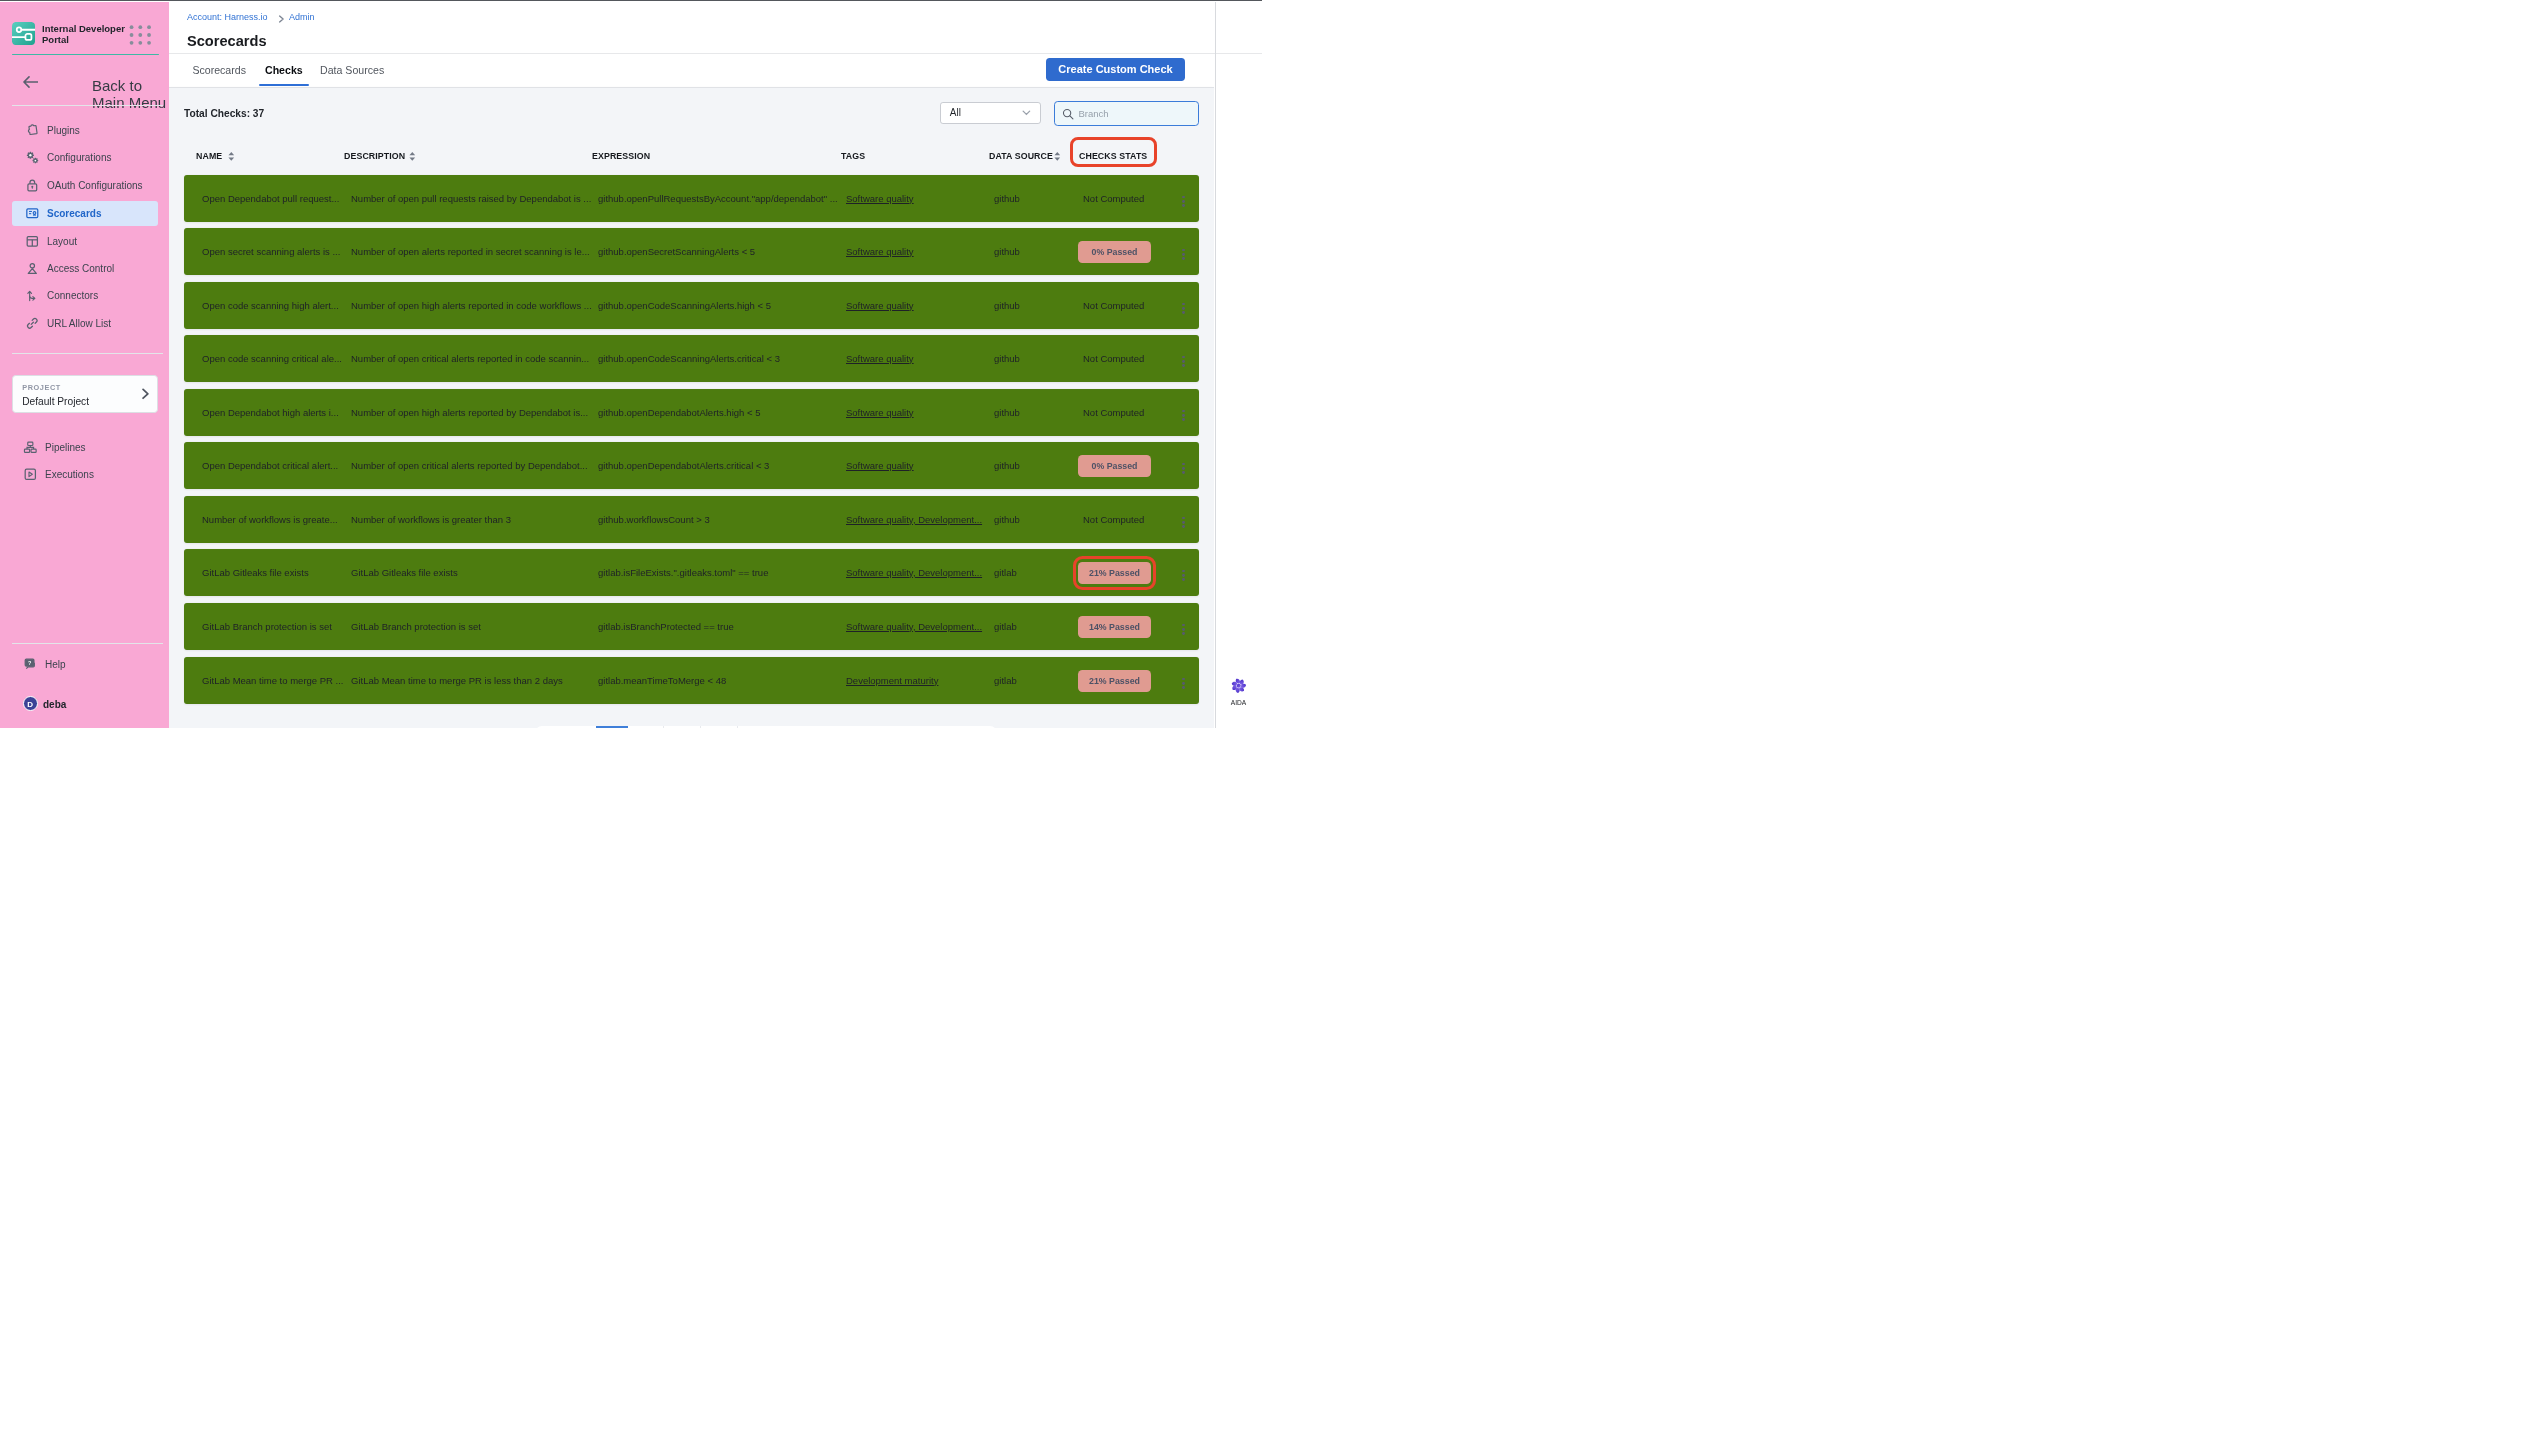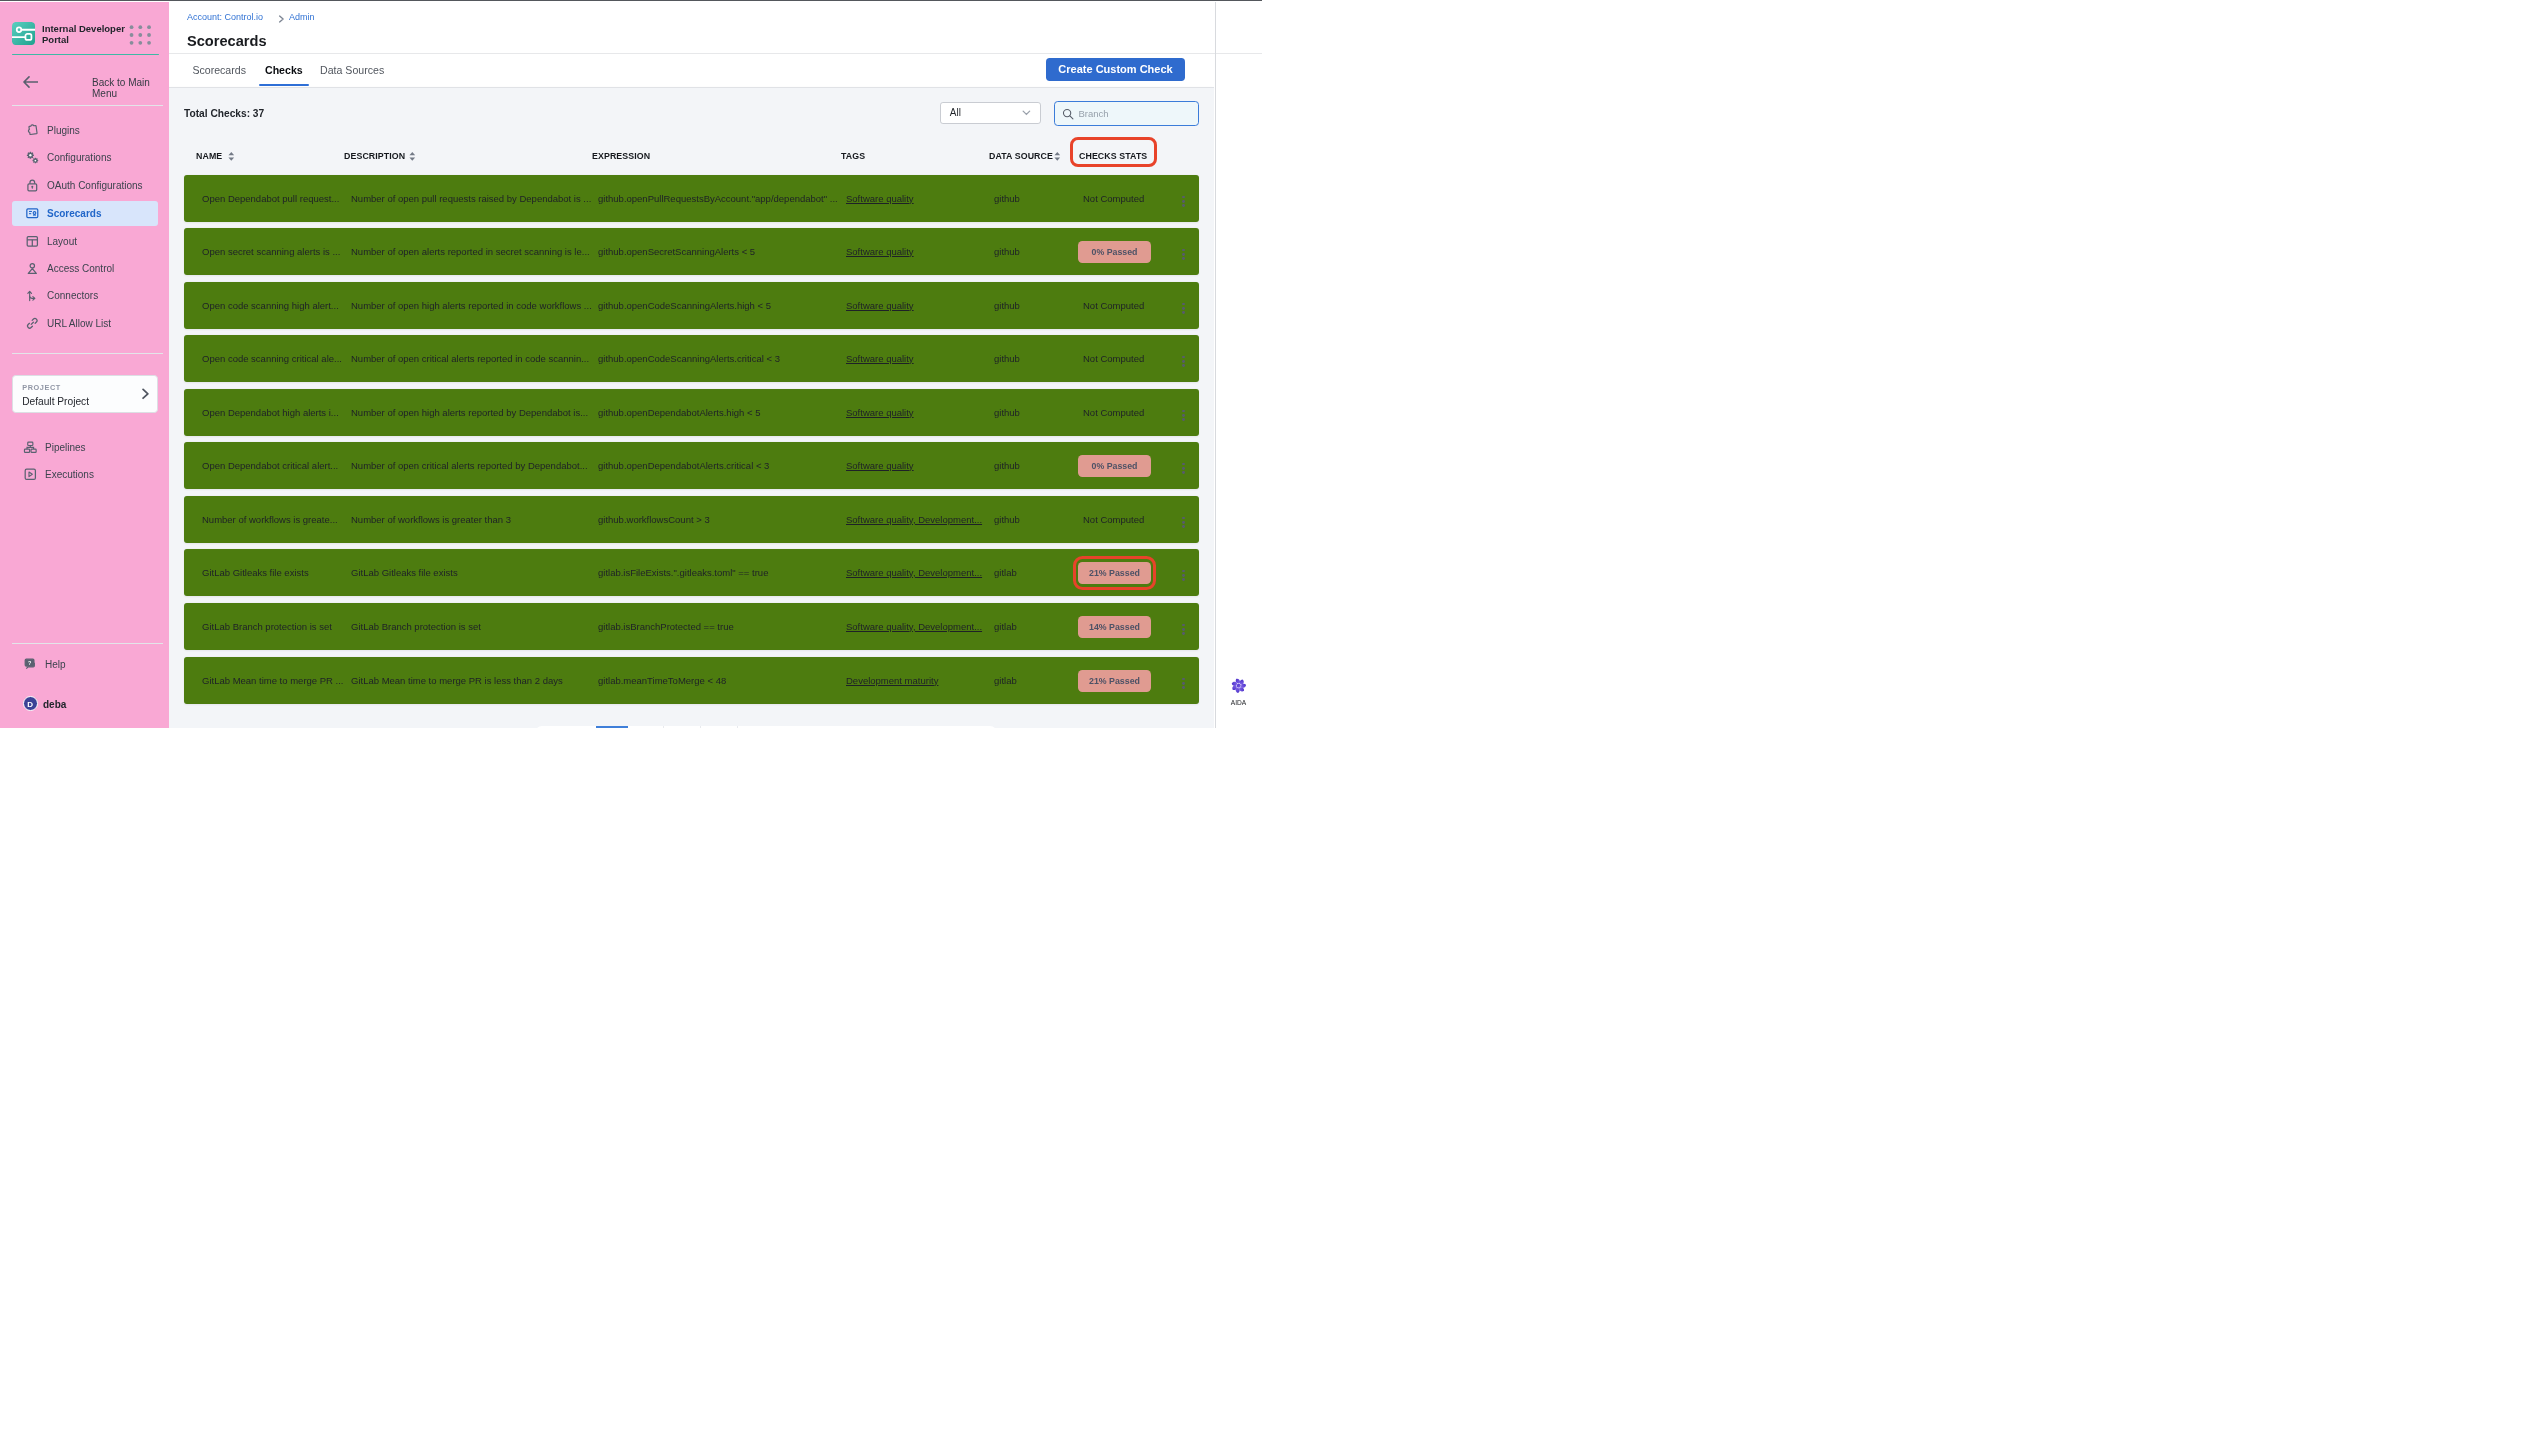--- a/index.html
+++ b/index.html
@@ -7,21 +7,21 @@
   body { font-family:"Liberation Sans", sans-serif; background:#fff; position:relative; }
   .abs { position:absolute; }
   .topbar { position:absolute; left:0; top:0; width:1262px; height:1.1px; background:#54575c; z-index:60; }
   
   .sidebar { position:absolute; left:0; top:1.5px; width:169px; height:726px; background:#f9a8d4; z-index:5; }
   .logo { position:absolute; left:11.7px; top:20px; width:23.4px; height:23.4px; border-radius:3.7px; }
   .brand { position:absolute; left:42px; top:21px; font-size:9.5px; font-weight:bold; color:#22252c; line-height:11px; }
   .griddots { position:absolute; left:129px; top:23.4px; }
   .tealline { position:absolute; left:11.7px; top:52px; width:147px; height:1.5px; background:#3db9a4; border-radius:1.5px; }
   .backrow { position:absolute; left:20.5px; top:72px; height:16px; }
-  .backtxt { position:absolute; left:44px; top:75px; font-size:10px; color:#363b44;padding-left:48px; }
+  .backtxt { position:absolute; left:44px; top:75px; font-size:15px; color:#363b44;padding-left:48px; }
   .sdiv { position:absolute; left:12.4px; width:151px; height:0.7px; background:#e3e5e9; }
   .mitem { position:absolute; left:0; width:169px; height:19px; }
   .mico { position:absolute; left:24.5px; top:0; width:14.6px; height:14.6px; }
   .mtxt { position:absolute; left:47px; top:2.2px; font-size:10px; color:#3c434e; }
   .sel { position:absolute; left:11.7px; top:199px; width:146px; height:25.6px; background:#d8e5fb; border-radius:2.9px; }
   .projcard { position:absolute; left:11.7px; top:373px; width:146px; height:38px; background:#fcfdfe; border:0.7px solid #dcdfe4; border-radius:3.7px; }
   .projlabel { position:absolute; left:9.5px; top:7px; font-size:7.3px; font-weight:bold; letter-spacing:0.6px; color:#9096a5; }
   .projname { position:absolute; left:9.5px; top:20.5px; font-size:10.2px; color:#24272e; }
   .helpico { position:absolute; left:23.4px; top:655px; width:14.6px; height:14.6px; }
   .helptxt { position:absolute; left:45px; top:657px; font-size:10px; color:#3c434e; }
@@ -236,21 +236,21 @@
         <path d="M15.5 8 v4 a1.5 1.5 0 0 1 -1.5 1.5 h-7 l-2.5 2.5"></path>
       </g>
       <text x="9" y="10.6" font-size="7.5" fill="#f6f7f9" text-anchor="middle" font-weight="bold">?</text>
     </svg>
   <div class="helptxt">Help</div>
   <div class="avatar">D</div>
   <div class="debatxt">deba</div>
 </div>
 
 <div class="mainhead">
-  <div class="crumb" style="left:18px;">Account: Control.io</div>
+  <div class="crumb" style="left:18px;">Account: Harness.io</div>
   <svg style="position:absolute;left:109px;top:13.5px" width="6.6" height="8" viewBox="0 0 9 11">
       <path d="M2.2 1.5 L7 5.5 L2.2 9.5" fill="none" stroke="#7d8593" stroke-width="1.9" stroke-linecap="round" stroke-linejoin="round"></path>
     </svg>
   <div class="crumb" style="left:120px;">Admin</div>
   <div class="pagetitle">Scorecards</div>
   <div class="hdiv"></div>
   <div class="tab" style="left:23.4px">Scorecards</div>
   <div class="tab tabactive" style="left:96px">Checks</div>
   <div class="tab" style="left:151px">Data Sources</div>
   <div class="tabline"></div>

